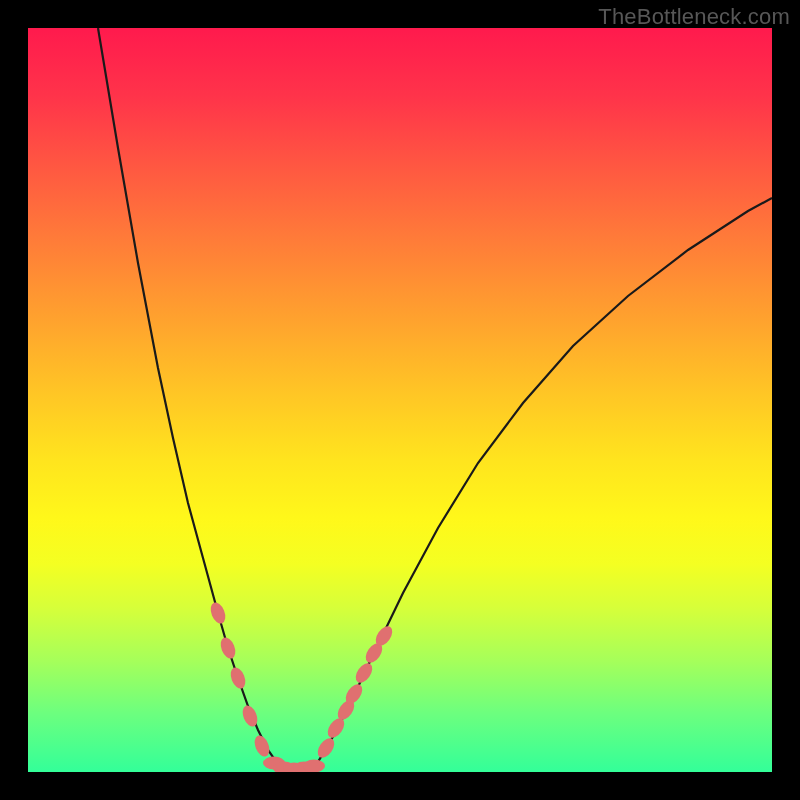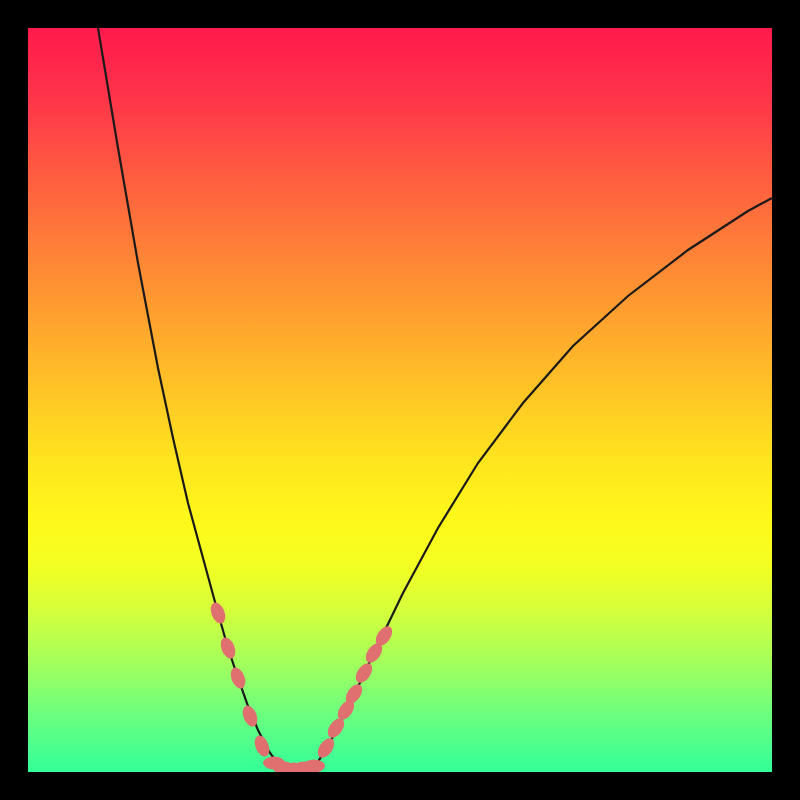--- a/index.html
+++ b/index.html
@@ -80,13 +80,14 @@
           <ellipse cx="298" cy="720" rx="11" ry="6.5" class="bead" transform="rotate(-55 298 720)"></ellipse>
           <ellipse cx="308" cy="700" rx="11" ry="6.5" class="bead" transform="rotate(-55 308 700)"></ellipse>
           <ellipse cx="318" cy="682" rx="11" ry="6.5" class="bead" transform="rotate(-55 318 682)"></ellipse>
           <ellipse cx="326" cy="666" rx="11" ry="6.5" class="bead" transform="rotate(-55 326 666)"></ellipse>
           <ellipse cx="336" cy="645" rx="11" ry="6.5" class="bead" transform="rotate(-55 336 645)"></ellipse>
           <ellipse cx="346" cy="625" rx="11" ry="6.5" class="bead" transform="rotate(-55 346 625)"></ellipse>
           <ellipse cx="356" cy="608" rx="11" ry="6.5" class="bead" transform="rotate(-55 356 608)"></ellipse>
         </g>
     </svg>
   </div>
+  <div class="watermark">TheBottleneck.com</div>
 </div>
 
 </body></html>

